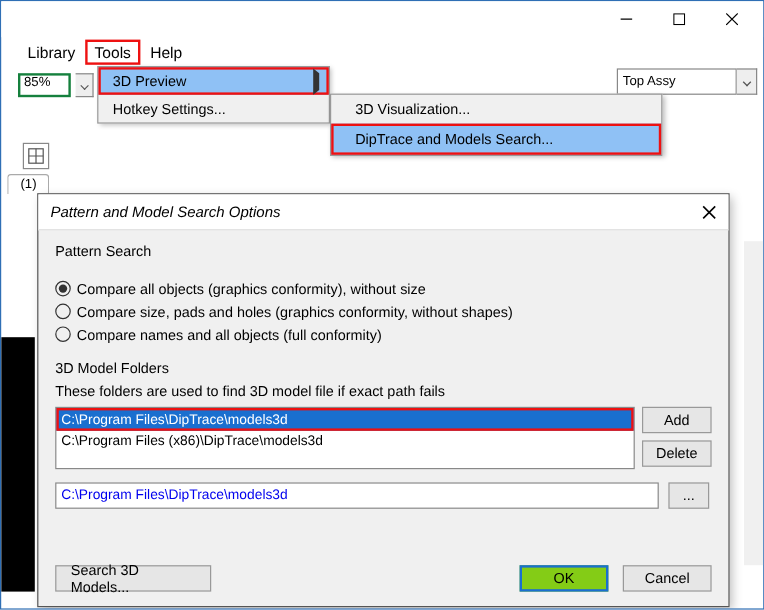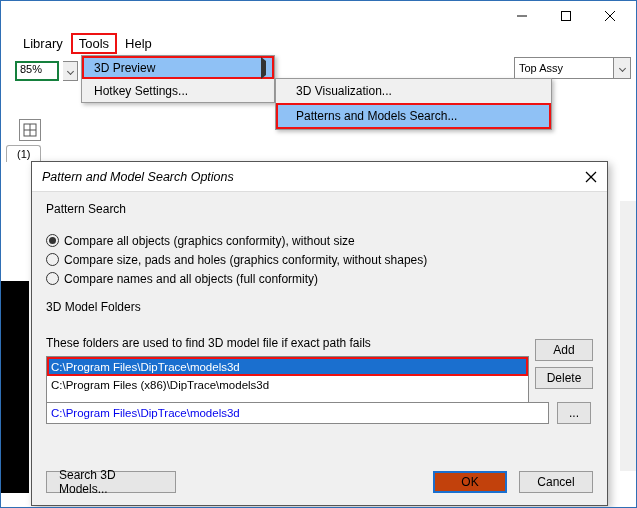--- a/index.html
+++ b/index.html
@@ -29,31 +29,31 @@
 .dialog { position: absolute; left: 30px; top: 160px; width: 577px; height: 345px; background: #f0f0f0; border: 1px solid #555; box-shadow: 3px 3px 8px rgba(0,0,0,.25); z-index: 20; }
 .dlg-titlebar { height: 30px; background: #fff; display: flex; align-items: center; padding-left: 10px; border-bottom: 1px solid #ddd; font-style: italic; }
 .dlg-title { font-size: 12.5px; }
 .dlg-close { position: absolute; right: 6px; top: 5px; width: 20px; height: 20px; display: flex; align-items: center; justify-content: center; }
 .dlg-body { padding: 10px 14px; }
 .section-lbl { font-size: 12px; margin-bottom: 18px; }
 .radio-row { display: flex; align-items: flex-start; gap: 5px; margin-bottom: 5px; font-size: 12px; }
 .radio { width: 13px; height: 13px; border: 1px solid #333; border-radius: 50%; display: inline-flex; align-items: center; justify-content: center; }
 .radio.checked::after { content: ""; width: 7px; height: 7px; background: #333; border-radius: 50%; }
 .folders-lbl { margin-top: 14px; font-size: 12px; }
-.folders-desc { font-size: 12px; margin-top: 22px; margin-bottom: 6px; }
+.folders-desc { font-size: 12px; margin-top: 5px; margin-bottom: 6px; }
 .list-box { width: 483px; height: 52px; background: #fff; border: 1px solid #888; position: relative; }
 .list-row { height: 17px; font-size: 11.5px; padding-left: 4px; display: flex; align-items: center; }
 .list-row.sel { background: #1a6fcf; color: #fff; border: 2px solid #e11; height: 19px; padding-left: 2px; }
 .btn { height: 22px; border: 1px solid #999; background: #e6e6e6; display: inline-flex; align-items: center; justify-content: center; padding: 0 12px; font-size: 12px; }
 .btn-add { position: absolute; right: 14px; top: 177px; width: 58px; }
 .btn-del { position: absolute; right: 14px; top: 205px; width: 58px; }
 .path-input { position: absolute; left: 14px; top: 240px; width: 503px; height: 22px; background: #fff; border: 1px solid #888; display: flex; align-items: center; padding-left: 4px; color: #0000ee; font-size: 11.5px; }
 .btn-browse { position: absolute; left: 525px; top: 240px; width: 34px; height: 22px; }
 .btn-search { position: absolute; left: 14px; bottom: 12px; width: 130px; }
-.btn-ok { position: absolute; right: 100px; bottom: 12px; width: 74px; border: 2px solid #1a6fcf; background: #c2410c; }
+.btn-ok { position: absolute; right: 100px; bottom: 12px; width: 74px; border: 2px solid #1a6fcf; background: #84cc16; }
 .btn-cancel { position: absolute; right: 14px; bottom: 12px; width: 74px; }
 .right-gutter { position: absolute; right: 0; top: 200px; width: 16px; height: 270px; background: #f0f0f0; }
 .chevron { border: solid #555; border-width: 0 1px 1px 0; display: inline-block; padding: 2px; transform: rotate(45deg); }
 .tri-r { width: 0; height: 0; border-top: 4px solid transparent; border-bottom: 4px solid transparent; border-left: 5px solid #333; }
 .black-strip { position:absolute; left:0; top:280px; width:28px; height:212px; background:#000; z-index:1; }
 </style>
 </head>
 <body>
 
 <div class="titlebar">
@@ -117,21 +117,21 @@
 <div class="dropdown">
   <div class="dd-item hl red">
     <span>3D Preview</span>
     <span class="dd-arrow"><span class="tri-r"></span></span>
   </div>
   <div class="dd-item">Hotkey Settings...</div>
 </div>
 
 <div class="submenu">
   <div class="sub-item">3D Visualization...</div>
-  <div class="sub-item hl">Patterns and Models Search...</div>
+  <div class="sub-item hl">DipTrace and Models Search...</div>
 </div>
 
 <div class="right-gutter"></div>
 
 <div class="dialog">
   <div class="dlg-titlebar">
     <span class="dlg-title">Pattern and Model Search Options</span>
     <div class="dlg-close">
       <svg width="12" height="12">
           <line x1="1" y1="1" x2="11" y2="11" stroke="#000" stroke-width="1.3"></line>

